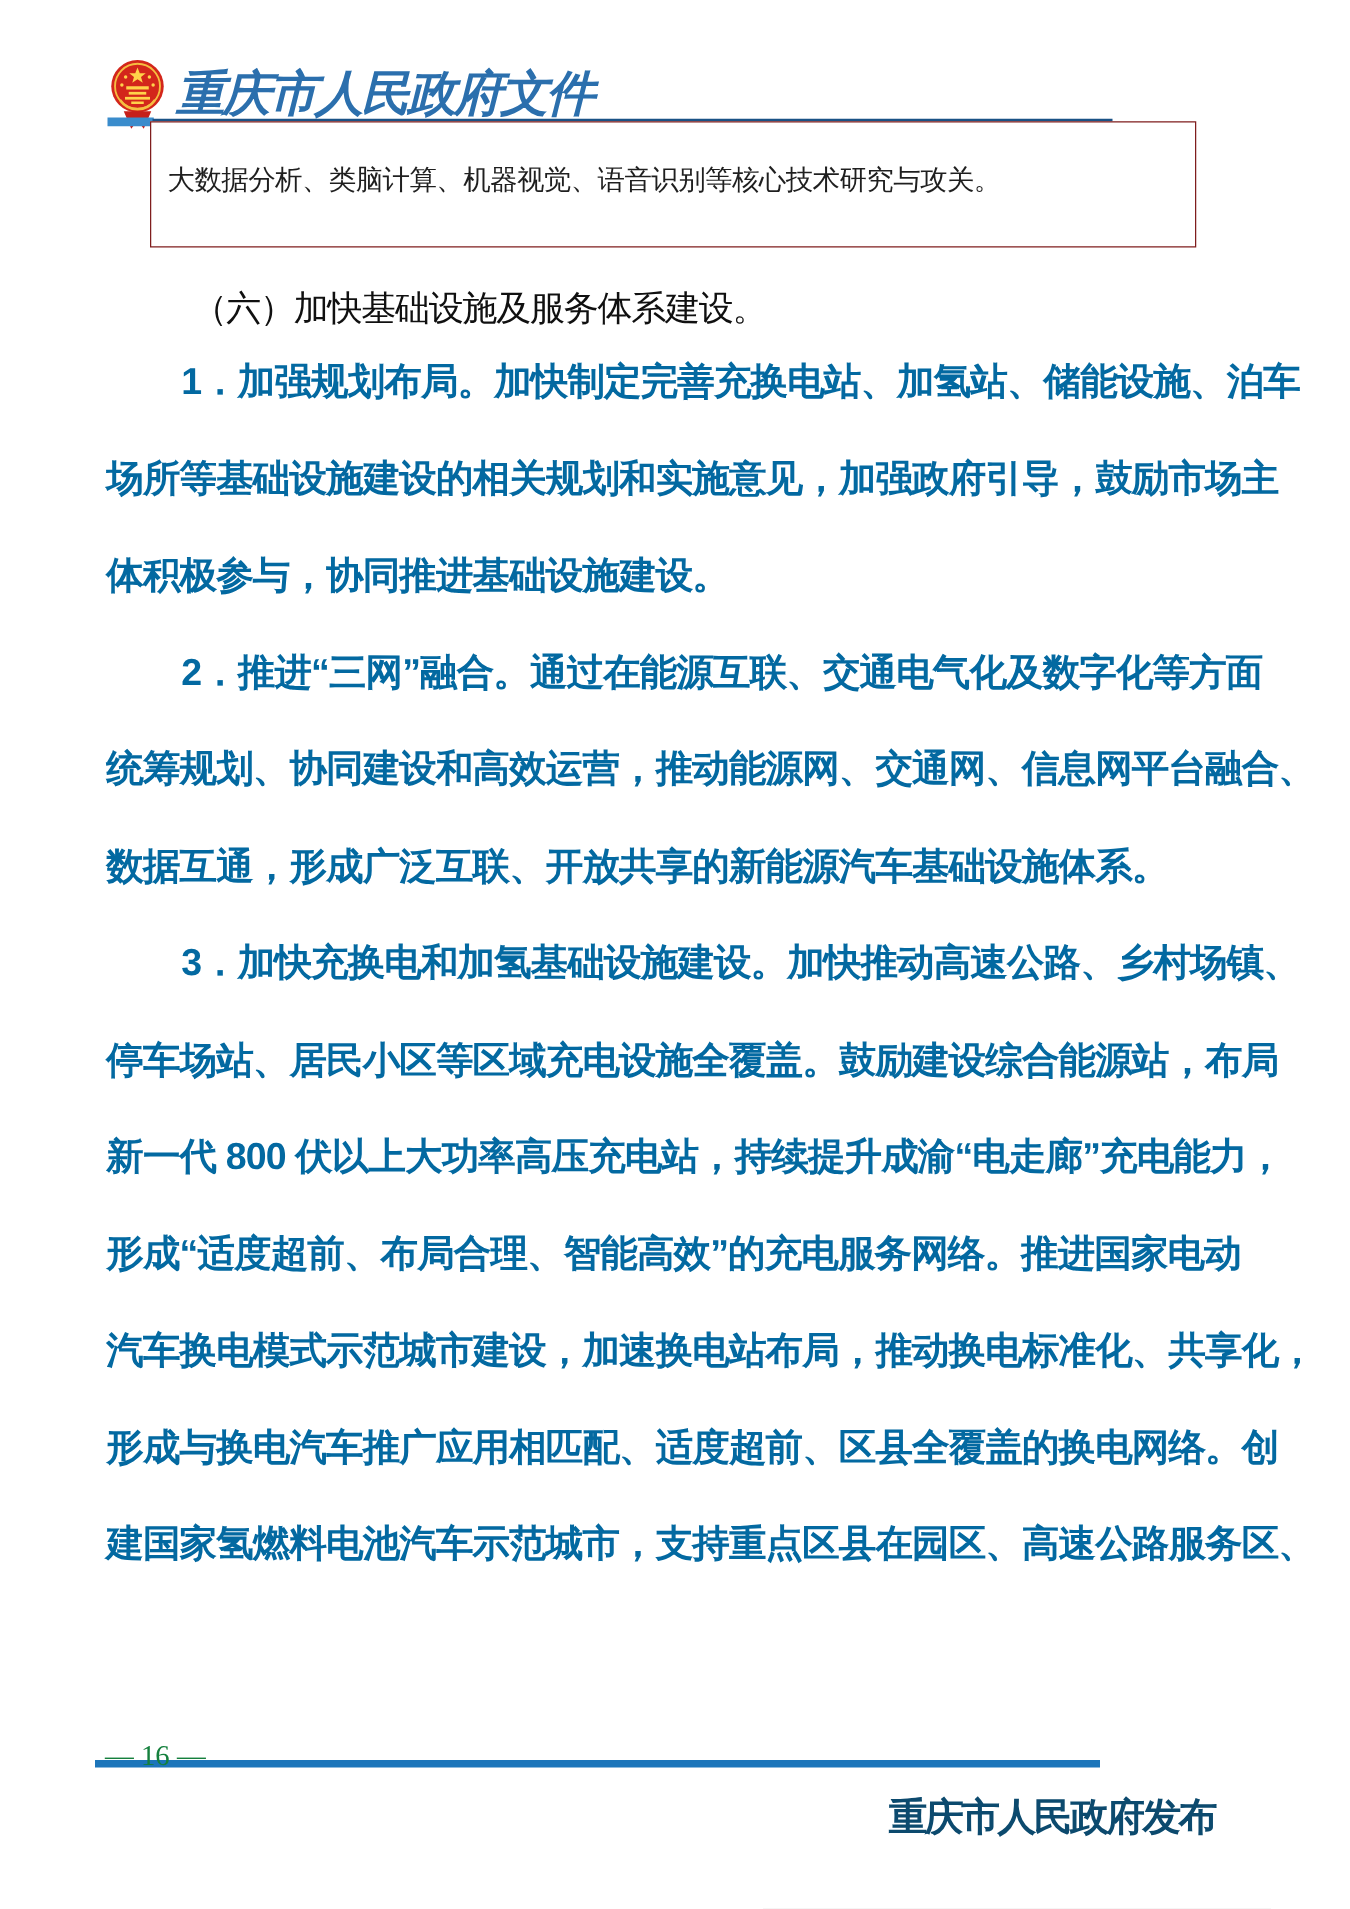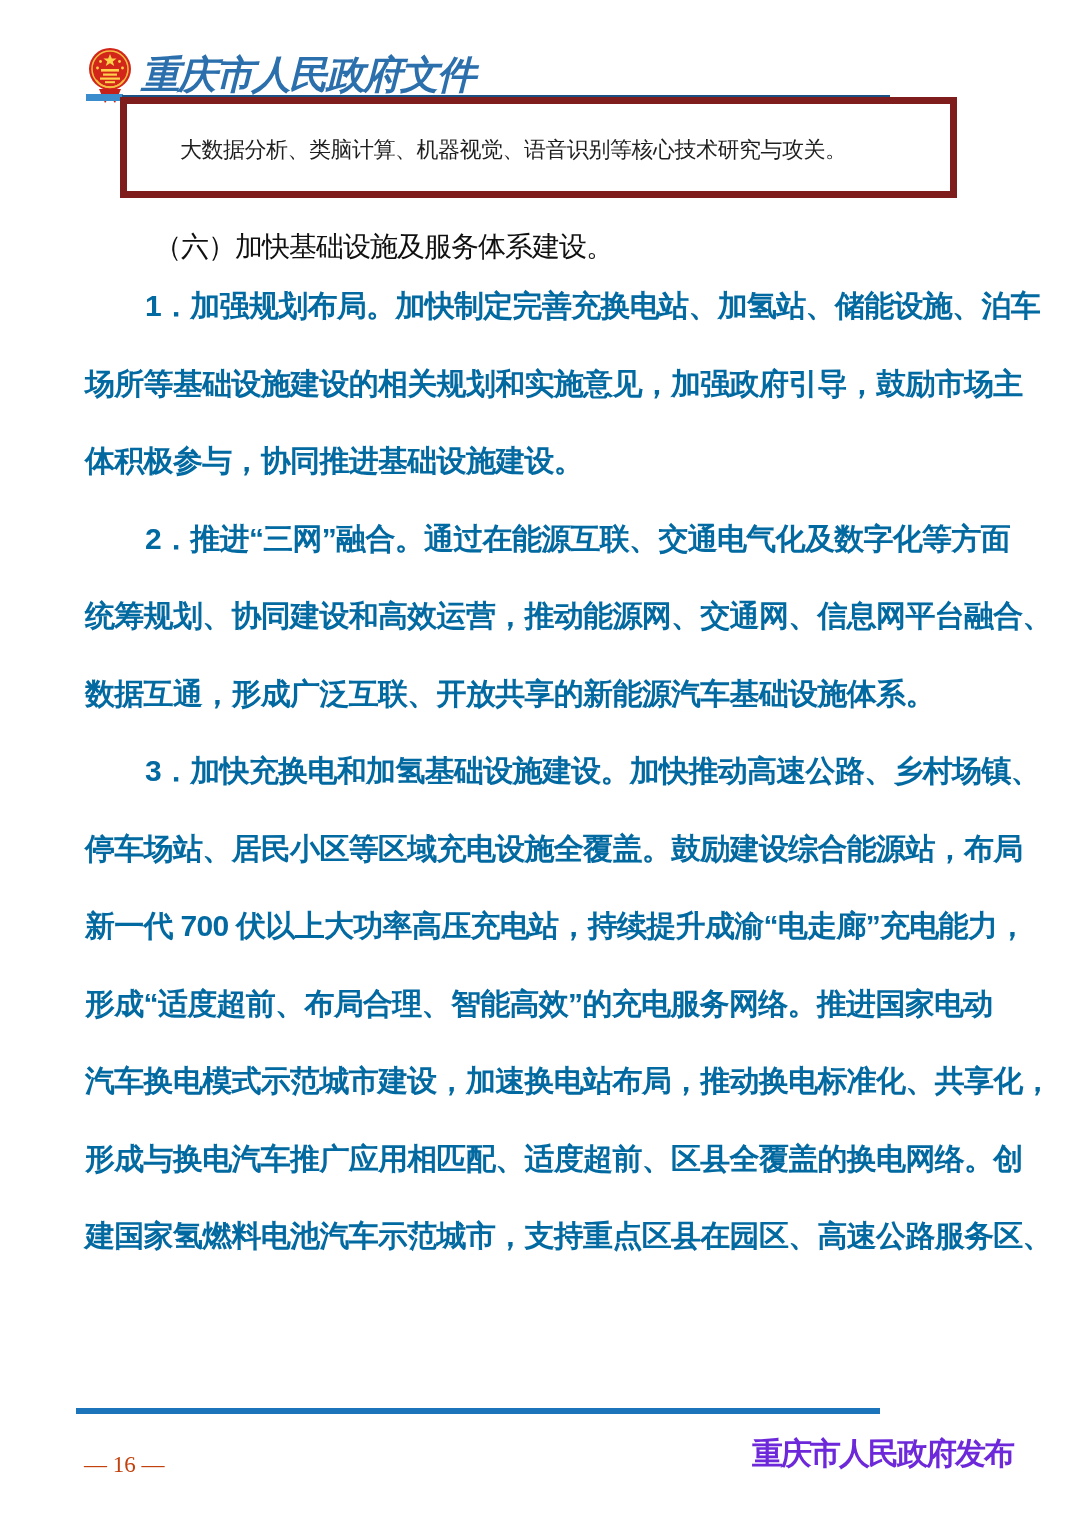--- a/index.html
+++ b/index.html
@@ -13,21 +13,21 @@
   .doc-title {
     position:absolute; left:141px; top:48px; margin:0;
     font-size:39px; font-weight:bold; letter-spacing:-2px;
     font-family:"Liberation Serif", serif; white-space:nowrap;
   }
   .rule-light { position:absolute; left:86px; top:94px; width:37px; height:7px; }
   .rule-dark  { position:absolute; left:122px; top:95px; width:768px; height:5px; }
   
   .callout {
     position:absolute; left:120px; top:97px; width:837px; height:101px;
-    border:7px solid #7f1d1d; box-sizing:border-box; background:#ffffff;padding-left:40px;
+    border:1px solid #7f1d1d; box-sizing:border-box; background:#ffffff;
   }
   .callout p {
     margin:0; padding:31px 0 0 13px;
     font-size:22px; letter-spacing:-0.5px; color:#1f1f1f; white-space:nowrap;
   }
   
   .section-heading {
     position:absolute; left:154px; top:228px; margin:0;
     font-size:28px; font-weight:normal; letter-spacing:-1px;
     color:#101010; white-space:nowrap;
@@ -37,22 +37,22 @@
   .line {
     height:77.5px; line-height:36px;
     font-size:30px; font-weight:bold; letter-spacing:-0.7px;
     font-family:"Liberation Sans", sans-serif;
     color:#0369a1; white-space:nowrap;
   }
   .line.first { text-indent:60px; }
   
   .footer-rule { position:absolute; left:76px; top:1408px; width:804px; height:6px; z-index:1; }
   .page-number {
-    position:absolute; left:84px; top:1452px; z-index:2;
-    font-size:23px; color:#c2410c; white-space:nowrap;text-align:right;
+    position:absolute; left:84px; top:1392px; z-index:2;
+    font-size:23px; color:#15803d; white-space:nowrap;text-align:right;
   }
   .publisher {
     position:absolute; left:711px; top:1433px; margin:0;
     font-size:31px; font-weight:bold; letter-spacing:-2px; white-space:nowrap;
   }
 </style>
 </head>
 <body>
 
 <div class="page">
@@ -86,24 +86,24 @@
 
   <main class="body-text">
       <div class="line first">1．加强规划布局。加快制定完善充换电站、加氢站、储能设施、泊车</div>
       <div class="line">场所等基础设施建设的相关规划和实施意见，加强政府引导，鼓励市场主</div>
       <div class="line">体积极参与，协同推进基础设施建设。</div>
       <div class="line first">2．推进“三网”融合。通过在能源互联、交通电气化及数字化等方面</div>
       <div class="line">统筹规划、协同建设和高效运营，推动能源网、交通网、信息网平台融合、</div>
       <div class="line">数据互通，形成广泛互联、开放共享的新能源汽车基础设施体系。</div>
       <div class="line first">3．加快充换电和加氢基础设施建设。加快推动高速公路、乡村场镇、</div>
       <div class="line">停车场站、居民小区等区域充电设施全覆盖。鼓励建设综合能源站，布局</div>
-      <div class="line">新一代 700 伏以上大功率高压充电站，持续提升成渝“电走廊”充电能力，</div>
+      <div class="line">新一代 800 伏以上大功率高压充电站，持续提升成渝“电走廊”充电能力，</div>
       <div class="line">形成“适度超前、布局合理、智能高效”的充电服务网络。推进国家电动</div>
       <div class="line">汽车换电模式示范城市建设，加速换电站布局，推动换电标准化、共享化，</div>
       <div class="line">形成与换电汽车推广应用相匹配、适度超前、区县全覆盖的换电网络。创</div>
       <div class="line">建国家氢燃料电池汽车示范城市，支持重点区县在园区、高速公路服务区、</div>
     </main>
 
   <div class="footer-rule" style="background: rgb(28, 117, 186);"></div>
   <div class="page-number">— 16 —</div>
-  <p class="publisher" style="color: #6d28d9; margin-left: 41px;">重庆市人民政府发布</p>
+  <p class="publisher" style="color: #0c4a6e;">重庆市人民政府发布</p>
 
 </div>
 
 </body></html>

